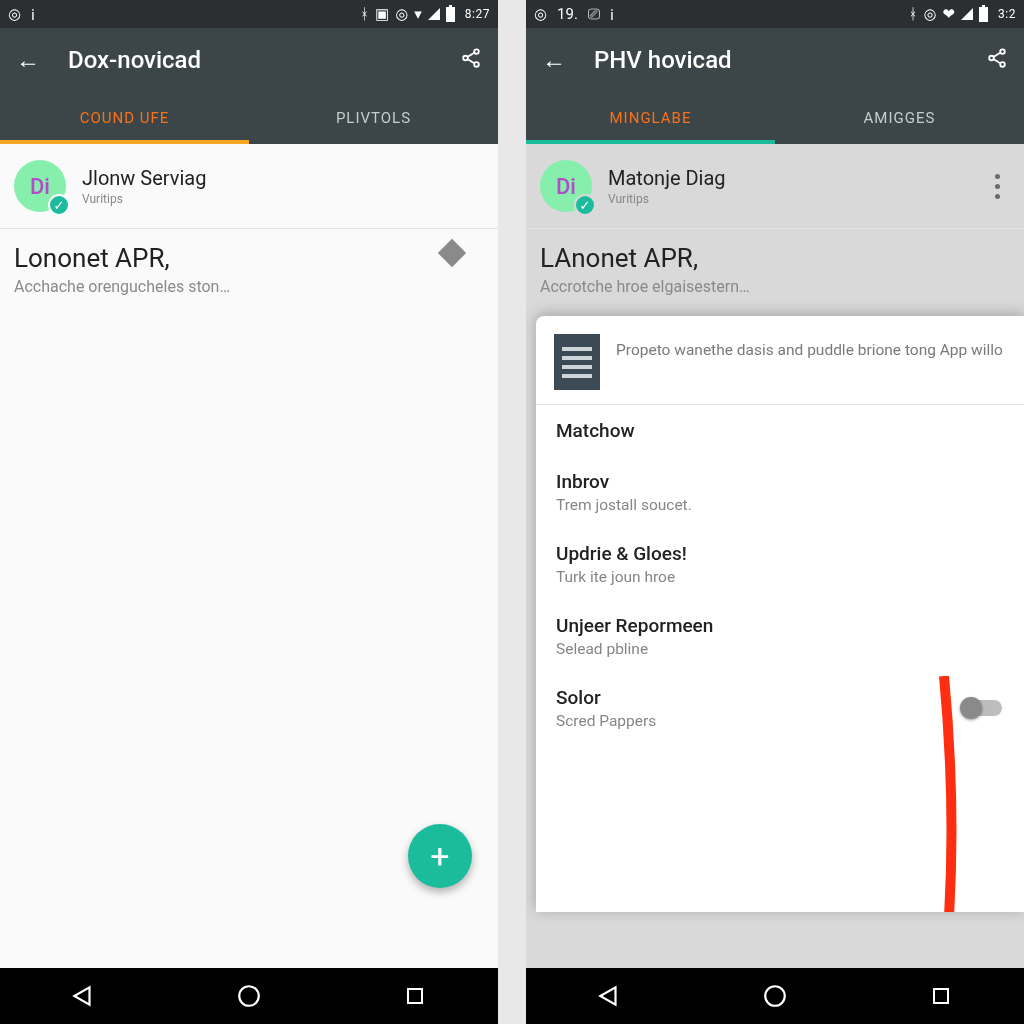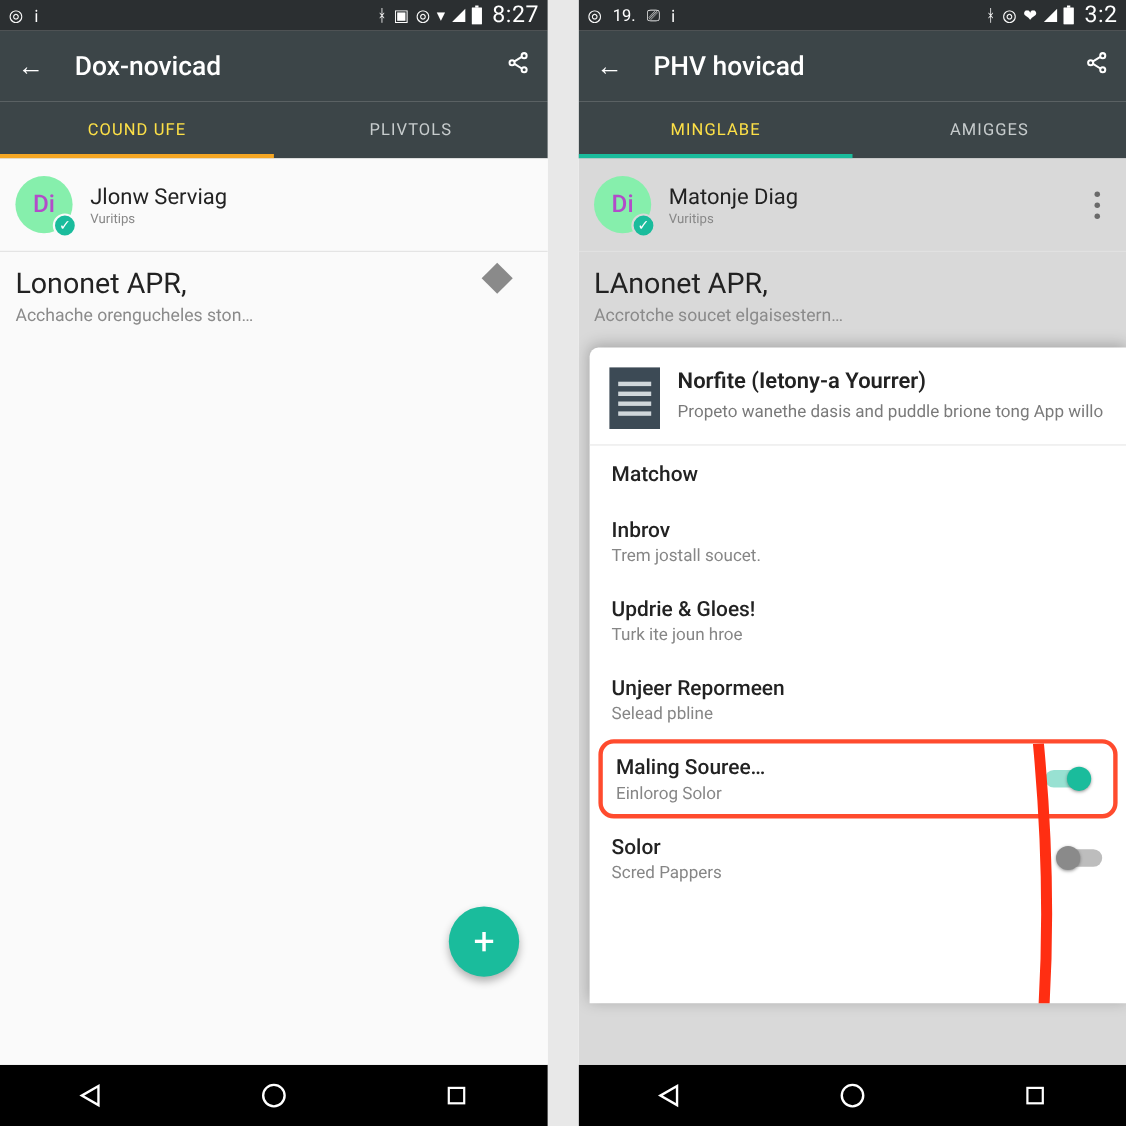--- a/index.html
+++ b/index.html
@@ -23,21 +23,21 @@
     height: 28px;
     background: #2b2f31;
     color: #fff;
     display: flex; align-items: center;
     padding: 0 8px;
     font-size: 15px;
     font-weight: 400;
   }
   .status .left { display: flex; gap: 10px; align-items: center;}
   .status .right { margin-left: auto; display: flex; gap: 6px; align-items: center;}
-  .status .clock { margin-left: 4px; font-size: 21px; letter-spacing: 0.5px;}
+  .status .clock { margin-left: 4px; font-size: 12px; letter-spacing: 0.5px;}
   
   .appbar {
     background: #3c4548;
     color: #fff;
     height: 64px;
     display: flex; align-items: center;
     padding: 0 16px;
     gap: 28px;
   }
   .appbar .back { font-size: 24px; }
@@ -50,21 +50,21 @@
     height: 52px;
   }
   .tab {
     flex: 1;
     display: flex; align-items: center; justify-content: center;
     font-size: 15px;
     letter-spacing: 1px;
     color: #c7cccd;
     position: relative;
   }
-  .tab.active { color: #fde047; }
+  .tab.active { color: #f97316; }
   .tab.active.orange::after {
     content: ""; position: absolute; left: 0; right: 0; bottom: 0;
     height: 4px; background: #f5a623;
   }
   .tab.active.teal::after {
     content: ""; position: absolute; left: 0; right: 0; bottom: 0;
     height: 4px; background: #1abc9c;
   }
   
   .content { flex: 1; background: #fafafa; position: relative; }
@@ -308,56 +308,50 @@
       </div>
       <div class="overflow">
           <span></span>
           <span></span>
           <span></span>
         </div>
     </div>
 
     <div class="section">
       <div class="h">LAnonet APR,</div>
-      <div class="s">Accrotche soucet elgaisestern…</div>
+      <div class="s">Accrotche hroe elgaisestern…</div>
     </div>
 
     <div class="card">
       <div class="card-header">
         <div class="doc-icon">
             <i></i>
             <i></i>
             <i></i>
             <i></i>
           </div>
         <div style="flex:1">
-          <div class="t">Norfite (Ietony-a Yourrer)</div>
           <div class="d">Propeto wanethe dasis and puddle brione tong App willo</div>
         </div>
       </div>
 
       <div class="opt">
         <div class="ot">Matchow</div>
       </div>
       <div class="opt">
         <div class="ot">Inbrov</div>
         <div class="os">Trem jostall soucet.</div>
       </div>
       <div class="opt">
         <div class="ot">Updrie &amp; Gloes!</div>
         <div class="os">Turk ite joun hroe</div>
       </div>
       <div class="opt">
         <div class="ot">Unjeer Repormeen</div>
         <div class="os">Selead pbline</div>
-      </div>
-      <div class="opt toggle highlight">
-        <div class="ot">Maling Souree…</div>
-        <div class="os">Einlorog Solor</div>
-        <div class="switch on"></div>
       </div>
       <div class="opt toggle">
         <div class="ot">Solor</div>
         <div class="os">Scred Pappers</div>
         <div class="switch off"></div>
       </div>
 
       <svg class="arrow" viewBox="0 0 40 330">
         <path d="M20 0 Q35 160 20 300" stroke="#ff2e12" stroke-width="10" fill="none"></path>
         <path d="M4 288 L20 330 L36 288 L20 306 Z" fill="#ff2e12"></path>

